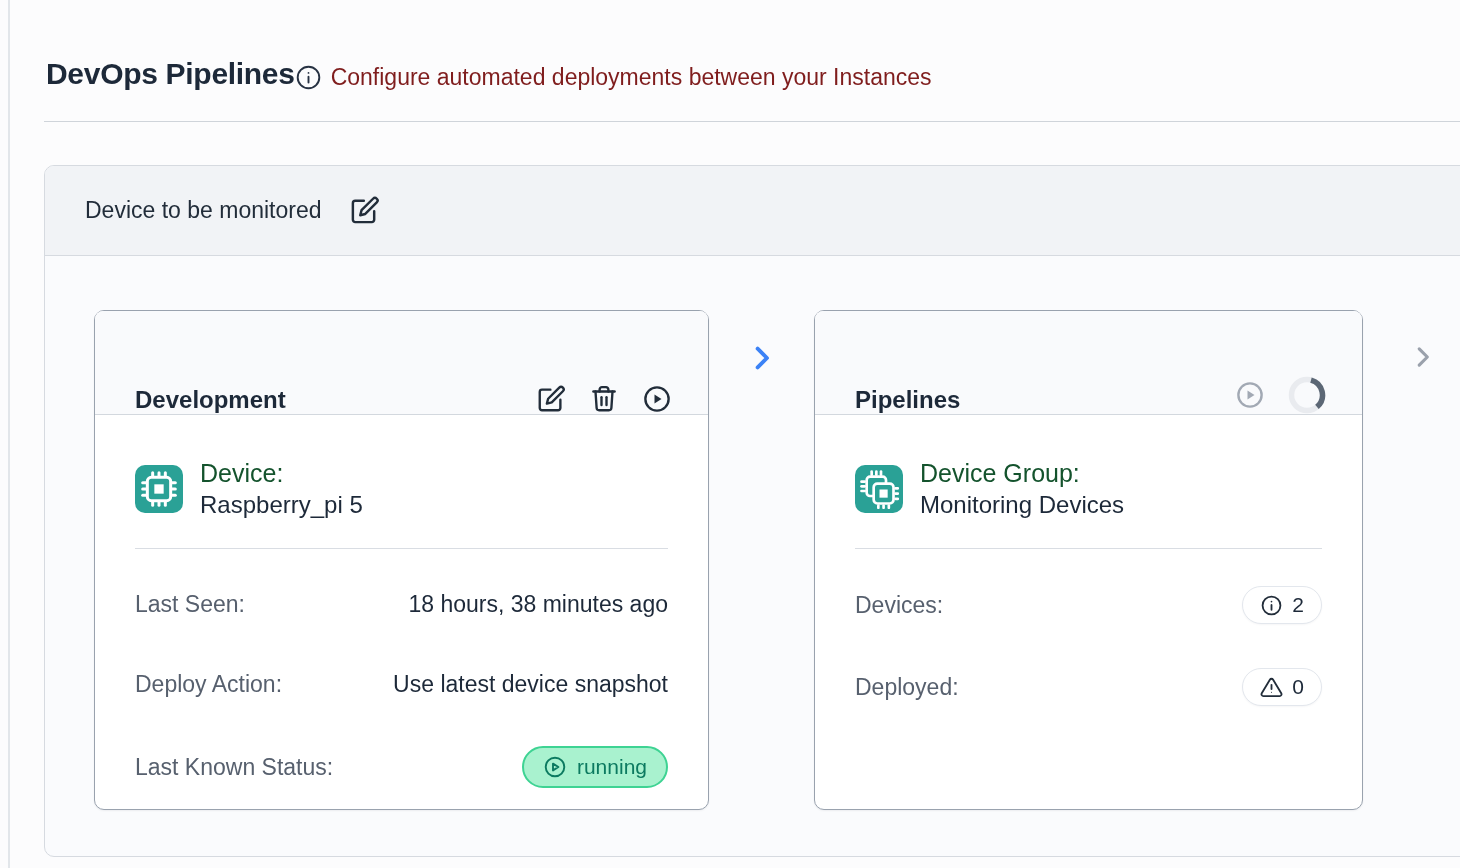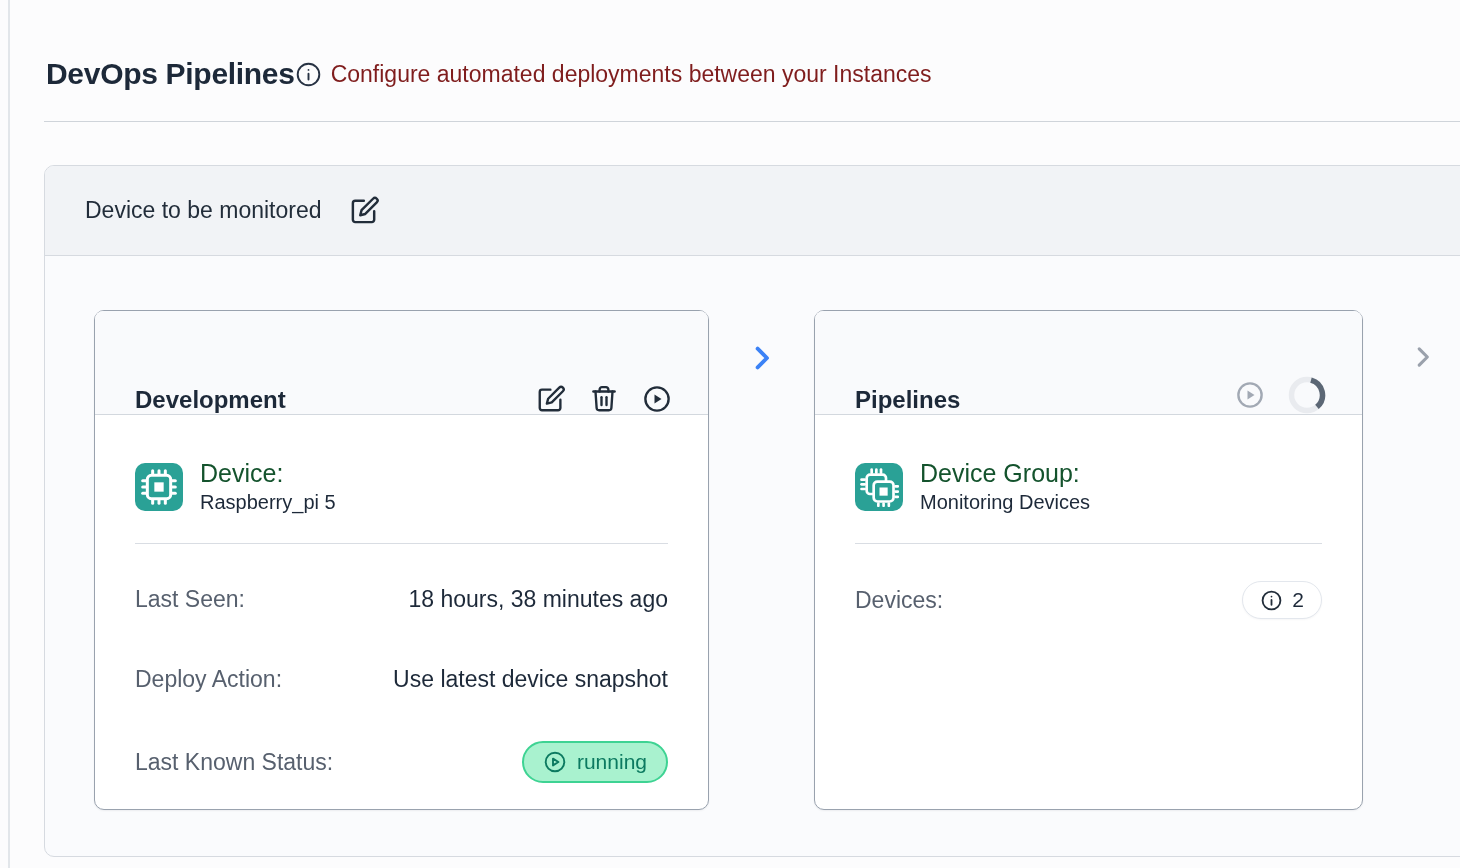--- a/index.html
+++ b/index.html
@@ -6,21 +6,21 @@
   html,body { margin:0; padding:0; }
   body {
     width:1460px; height:868px; overflow:hidden; position:relative;
     background:#fcfcfd;
     font-family:"Liberation Sans", sans-serif;
     color:#1d2939;
   }
   .page-edge { position:absolute; left:8px; top:0; bottom:0; width:2px; background:#e2e6ea; }
 
   
-  .page-header { display:flex; align-items:center; padding:57px 0 0 46px; }
+  .page-header { display:flex; align-items:flex-end; padding:57px 0 0 46px; }
   .page-title { font-size:30px; font-weight:700; margin:0; color:#1d2939; letter-spacing:-0.3px; }
   .title-info { display:inline-flex; color:#273243; }
   .title-info svg { width:27px; height:27px; display:block; }
   .page-subtitle { font-size:23px; color:#7f1d1d; margin-left:9px; }
   .page-divider { border:none; border-top:1px solid #cfd4da; margin:30px 0 0 44px; }
 
   
   .panel { margin:43px 0 0 44px; width:1482px; background:#fafbfd;
            border:1px solid #d6dae0; border-radius:10px; }
   .panel-header { height:90px; display:flex; align-items:center; gap:27px; padding-left:40px;
@@ -43,21 +43,21 @@
                  padding:0 36px 0 40px; background:#f9fafc; border-bottom:1px solid #d3d8de;
                  border-radius:8px 8px 0 0; }
   .card-title { font-size:24px; font-weight:700; color:#1d2939; }
   .card-actions { display:flex; align-items:center; gap:23px; }
 
   .entity-row { display:flex; align-items:center; gap:17px; padding:44px 40px 0; }
   .entity-icon { width:48px; height:48px; border-radius:10px; background:#2aa196;
                  display:flex; align-items:center; justify-content:center; flex:0 0 auto; color:#fff; }
   .entity-icon svg { width:40px; height:40px; display:block; }
   .entity-label { display:block; font-size:25px; color:#14532d; }
-  .entity-name  { display:block; font-size:20px; color:#1d2939; margin-top:3px; }
+  .entity-name  { display:block; font-size:24px; color:#1d2939; margin-top:3px; }
 
   .card-divider { border-top:1px solid #d9dde3; margin:29px 40px 0; }
 
   .kv-row { display:flex; justify-content:space-between; align-items:center;
             padding:0 40px; margin-top:44px; min-height:36px; }
   .kv-row.first { margin-top:37px; }
   .kv-label { font-size:23px; color:#57606e; }
   .kv-value { font-size:23px; color:#1d2939; }
 
   .status-badge { display:inline-flex; align-items:center; gap:10px;
@@ -248,20 +248,31 @@
           <span class="count-badge">
             <svg viewBox="0 0 24 24" fill="none" stroke="currentColor" stroke-width="1.9" stroke-linecap="round">
               <circle cx="12" cy="12" r="9.3"></circle>
               <line x1="12" y1="16.4" x2="12" y2="11.4"></line>
               <circle cx="12" cy="7.9" r="0.9" fill="currentColor" stroke="none"></circle>
             </svg>
             <span>2</span>
           </span>
         </div>
 
+        <div class="kv-row">
+          <span class="kv-label">Deployed:</span>
+          <span class="count-badge">
+            <svg viewBox="0 0 24 24" fill="none" stroke="currentColor" stroke-width="1.9" stroke-linecap="round" stroke-linejoin="round">
+              <path d="M10.29 3.86 1.82 18a2 2 0 0 0 1.71 3h16.94a2 2 0 0 0 1.71-3L13.71 3.86a2 2 0 0 0-3.42 0z"></path>
+              <line x1="12" y1="9.2" x2="12" y2="13.6"></line>
+              <circle cx="12" cy="17" r="0.6" fill="currentColor" stroke="none"></circle>
+            </svg>
+            <span>0</span>
+          </span>
+        </div>
       </div>
     </article>
 
     <button class="next-chevron">
       <svg viewBox="0 0 24 24" fill="none" stroke="currentColor" stroke-width="2.9" stroke-linecap="round" stroke-linejoin="round">
         <polyline points="8.5 4.5 16 12 8.5 19.5"></polyline>
       </svg>
     </button>
 
   </div>

